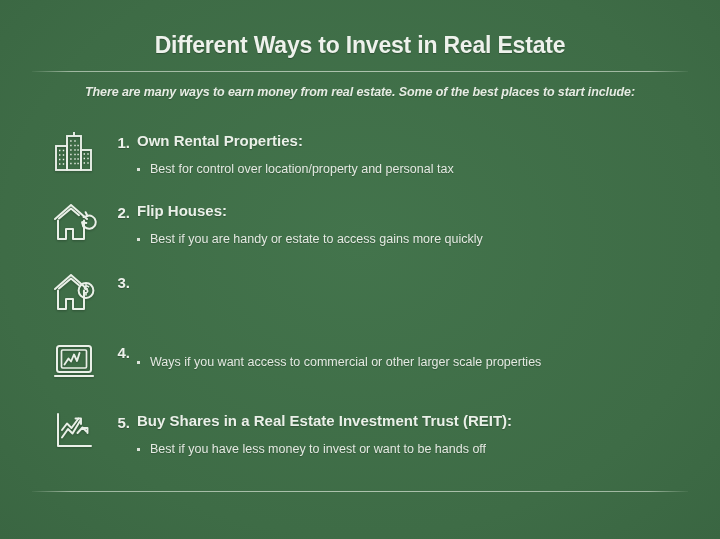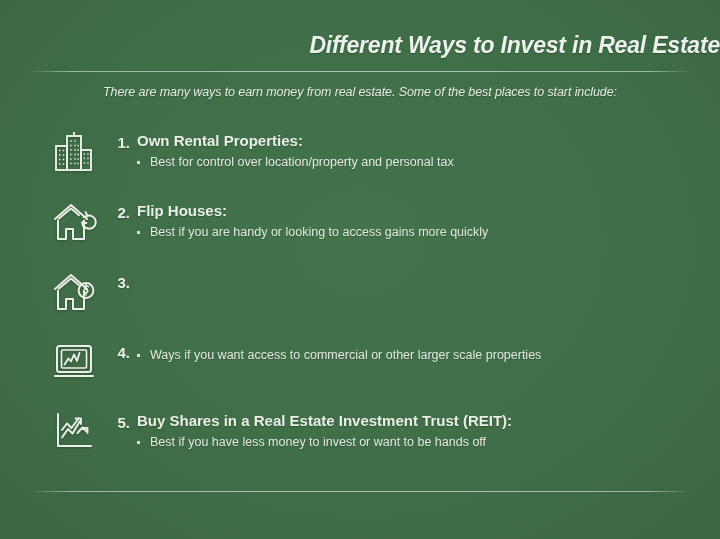--- a/index.html
+++ b/index.html
@@ -23,27 +23,26 @@
     box-sizing: border-box;
     overflow: hidden;
   }
 
   
   .title {
     position: absolute;
     top: 32px;
     left: 0;
     width: 720px;
-    text-align: right;
+    text-align: center;
     font-size: 23px;
     font-weight: bold;
     color: #eef2ec;
     letter-spacing: -0.2px;
     text-shadow: 0 1px 1px rgba(0,0,0,0.28);
-    font-style: italic;
   }
 
   .rule {
     position: absolute;
     left: 32px;
     width: 656px;
     height: 1px;
     background: linear-gradient(to right,
         rgba(225,235,222,0.05) 0%,
         rgba(225,235,222,0.60) 6%,
@@ -55,21 +54,21 @@
   .rule-bottom { top: 491px; }
 
   .subtitle {
     position: absolute;
     top: 85px;
     left: 0;
     width: 720px;
     text-align: center;
     font-size: 12.5px;
     font-style: italic;
-    font-weight: normal;
+    font-weight: bold;
     color: #e6ece3;
     letter-spacing: -0.1px;
     text-shadow: 0 1px 1px rgba(0,0,0,0.22);
   }
 
   
   .list {
     position: absolute;
     top: 122px;
     left: 0;
@@ -116,21 +115,21 @@
     font-size: 15px;
     font-weight: bold;
     color: #eaf0e8;
     text-shadow: 0 1px 1px rgba(0,0,0,0.25);
     white-space: nowrap;
   }
   .item-head .u {
     text-underline-offset: 2px;
   }
   .item-sub {
-    margin-top: 6px;
+    margin-top: 13px;
     padding-left: 13px;
     position: relative;
     font-size: 12.5px;
     color: #e4eae2;
     text-shadow: 0 1px 1px rgba(0,0,0,0.22);
     white-space: nowrap;
   }
   .item-sub .bullet {
     position: absolute;
     left: 0;
@@ -191,21 +190,21 @@
           <path d="M8 19.5 L20 9.5 L28 16.2"></path>
           <path d="M7 21.5 V40 H15 V30 H22 V40 H33 V21.5"></path>
           <path d="M31.5 23.2 a6.6 6.6 0 1 0 4.6 -6.3"></path>
           <path d="M34.6 13.2 l1.9 3.8 l-4 1"></path>
           <path d="M32.2 27.4 l-1 -4.1 l4.1 0.6"></path>
         </svg>
       </div>
       <div class="item-num">2.</div>
       <div class="item-body">
         <div class="item-head"><span class="u">Flip Houses</span><span>:</span></div>
-        <div class="item-sub"><span class="bullet"></span><span>Best if you are handy or looking to access gains more quickly</span></div>
+        <div class="item-sub"><span class="bullet"></span><span>Best if you are handy or estate to access gains more quickly</span></div>
       </div>
     </div>
 
     <div class="item">
       <div class="item-icon">
         <svg width="46" height="44" viewBox="0 0 46 44" fill="none" stroke="#eaf0e8" stroke-width="2" stroke-linejoin="round" stroke-linecap="round">
           <path d="M4 20 L20 6 L36 20"></path>
           <path d="M8 19.5 L20 9.5 L28 16.2"></path>
           <path d="M7 21.5 V40 H15 V30 H22 V40 H33 V21.5"></path>
           <circle cx="35" cy="21.5" r="7.4"></circle>

